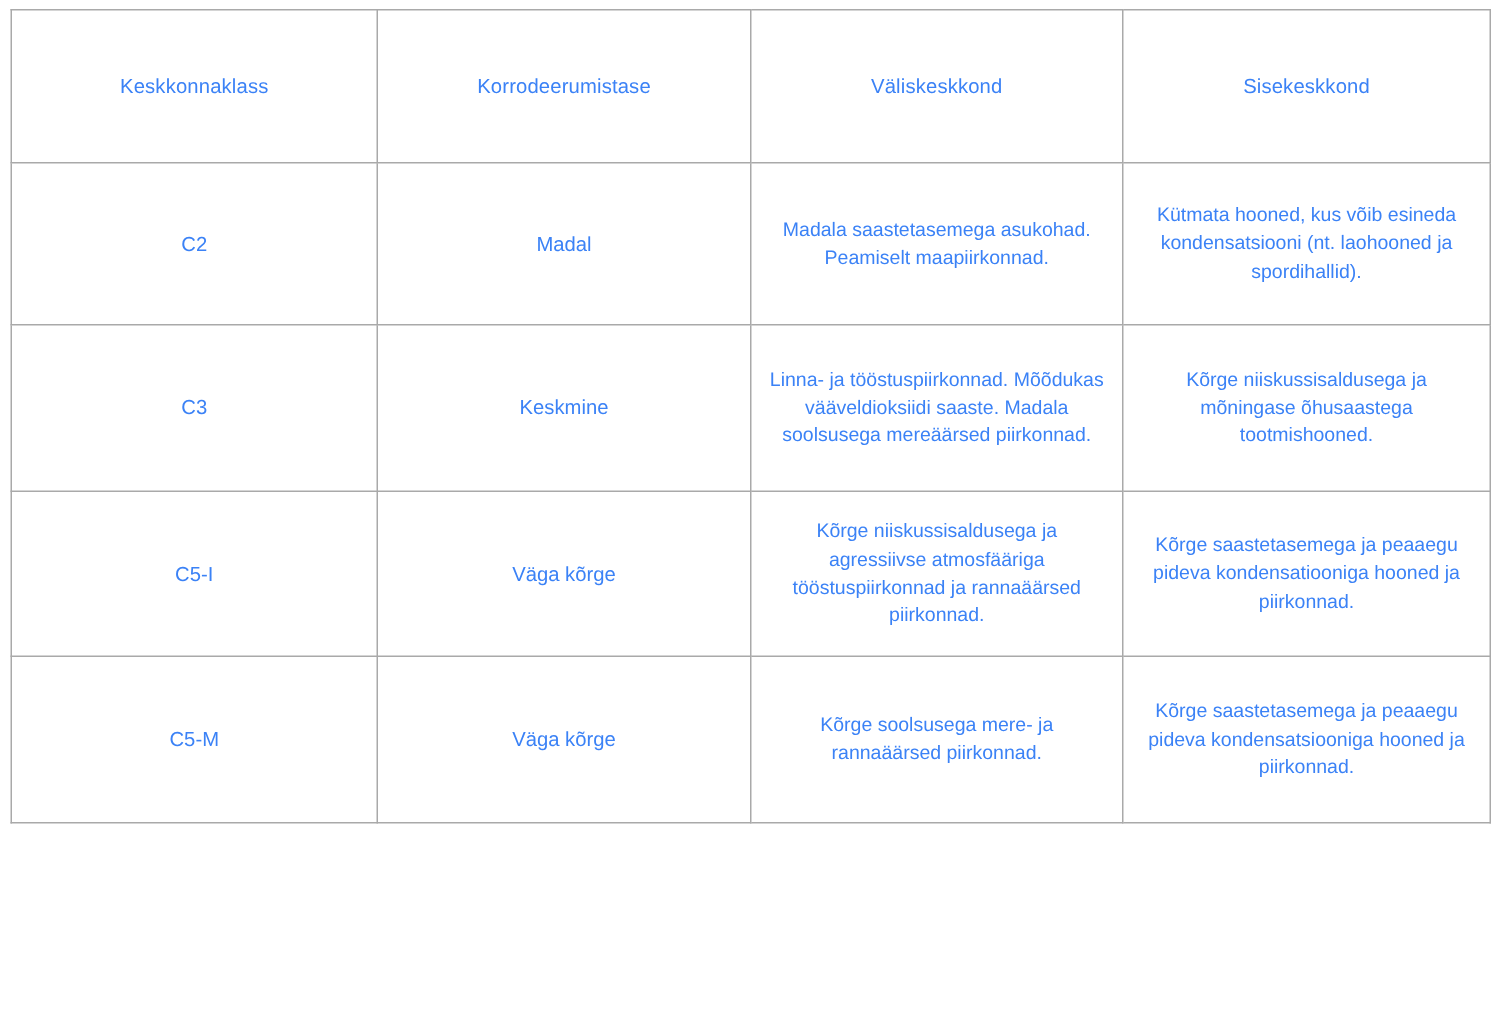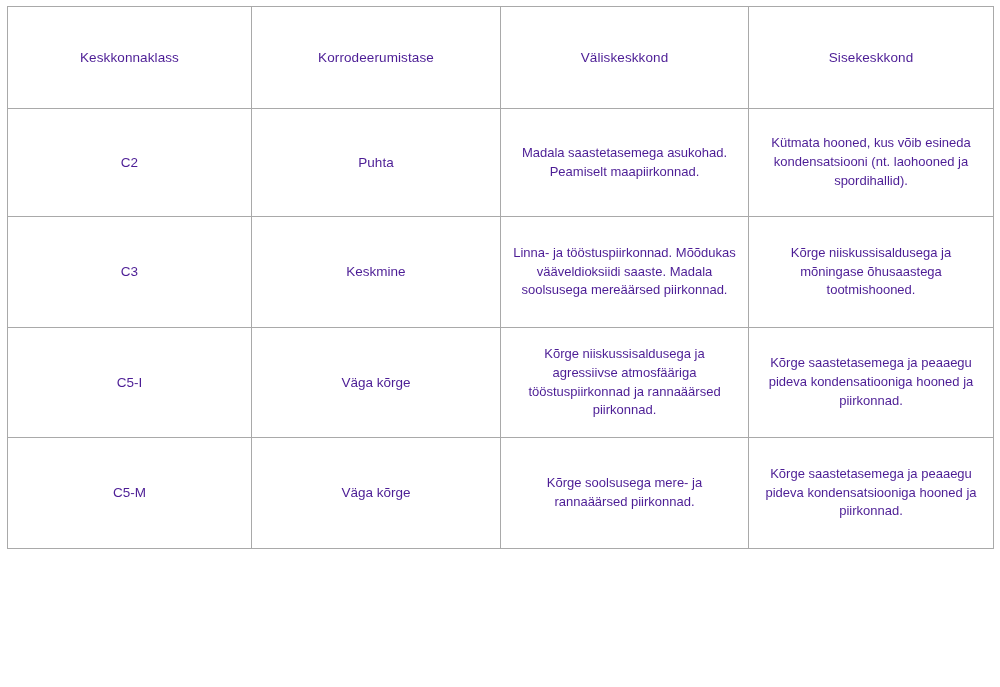--- a/index.html
+++ b/index.html
@@ -38,21 +38,21 @@
     background: #ffffff;
   }
 
   table.corrosion-table td,
   table.corrosion-table th {
     border: 1px solid #a9a9a9;
     text-align: center;
     vertical-align: middle;
     padding: 6px 10px;
     font-weight: normal;
-    color: #4c1d95;
+    color: #3b82f6;
     background: #ffffff;
   }
 
   
   col.c-col1 { width: 244px; }
   col.c-col2 { width: 249px; }
   col.c-col3 { width: 248px; }
   col.c-col4 { width: 245px; }
 
   thead th {
@@ -106,21 +106,21 @@
         <tr>
           <th>Keskkonnaklass</th>
           <th>Korrodeerumistase</th>
           <th>Väliskeskkond</th>
           <th>Sisekeskkond</th>
         </tr>
       </thead>
       <tbody>
         <tr class="row-c2">
           <td class="class-cell">C2</td>
-          <td class="level-cell">Puhta</td>
+          <td class="level-cell">Madal</td>
           <td class="desc-cell">Madala saastetasemega asukohad. Peamiselt maapiirkonnad.</td>
           <td class="desc-cell">Kütmata hooned, kus võib esineda kondensatsiooni (nt. laohooned ja spordihallid).</td>
         </tr>
         <tr class="row-c3">
           <td class="class-cell">C3</td>
           <td class="level-cell">Keskmine</td>
           <td class="desc-cell">Linna- ja tööstuspiirkonnad. Mõõdukas vääveldioksiidi saaste. Madala soolsusega mereäärsed piirkonnad.</td>
           <td class="desc-cell">Kõrge niiskussisaldusega ja mõningase õhusaastega tootmishooned.</td>
         </tr>
         <tr class="row-c5i">

